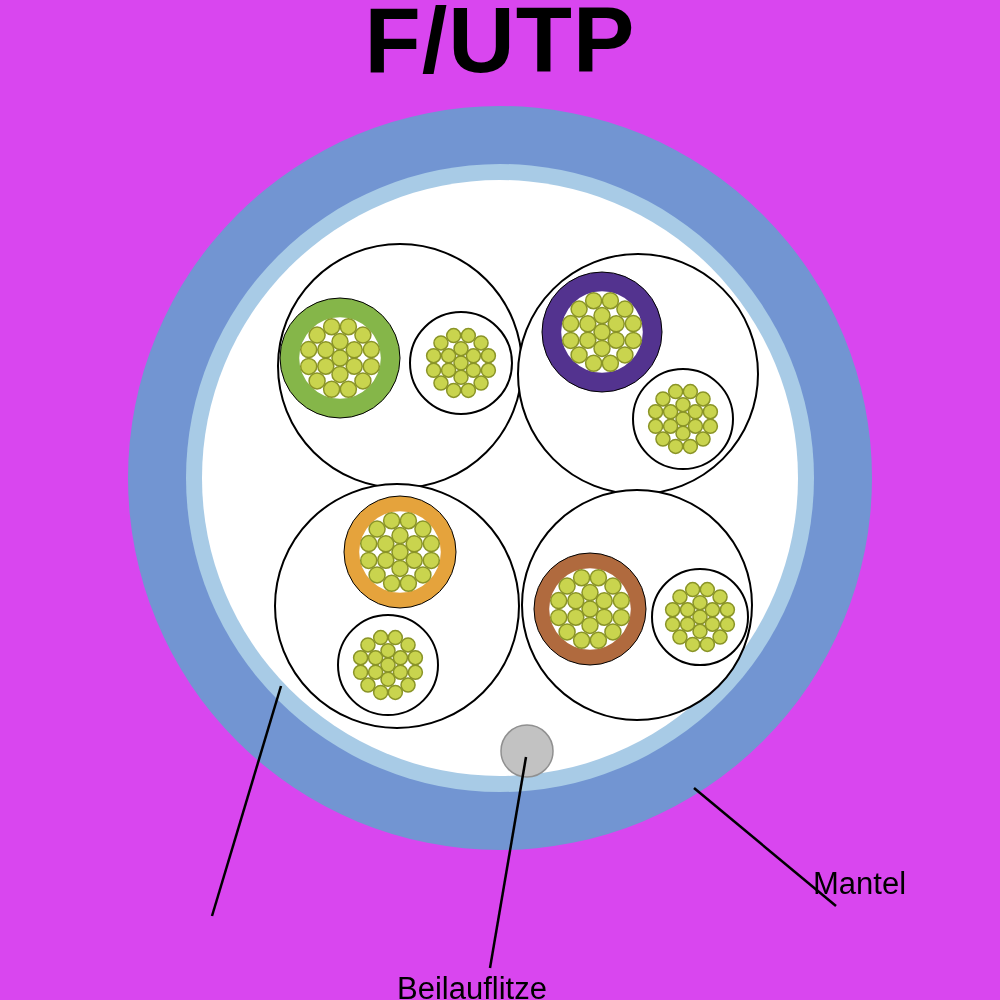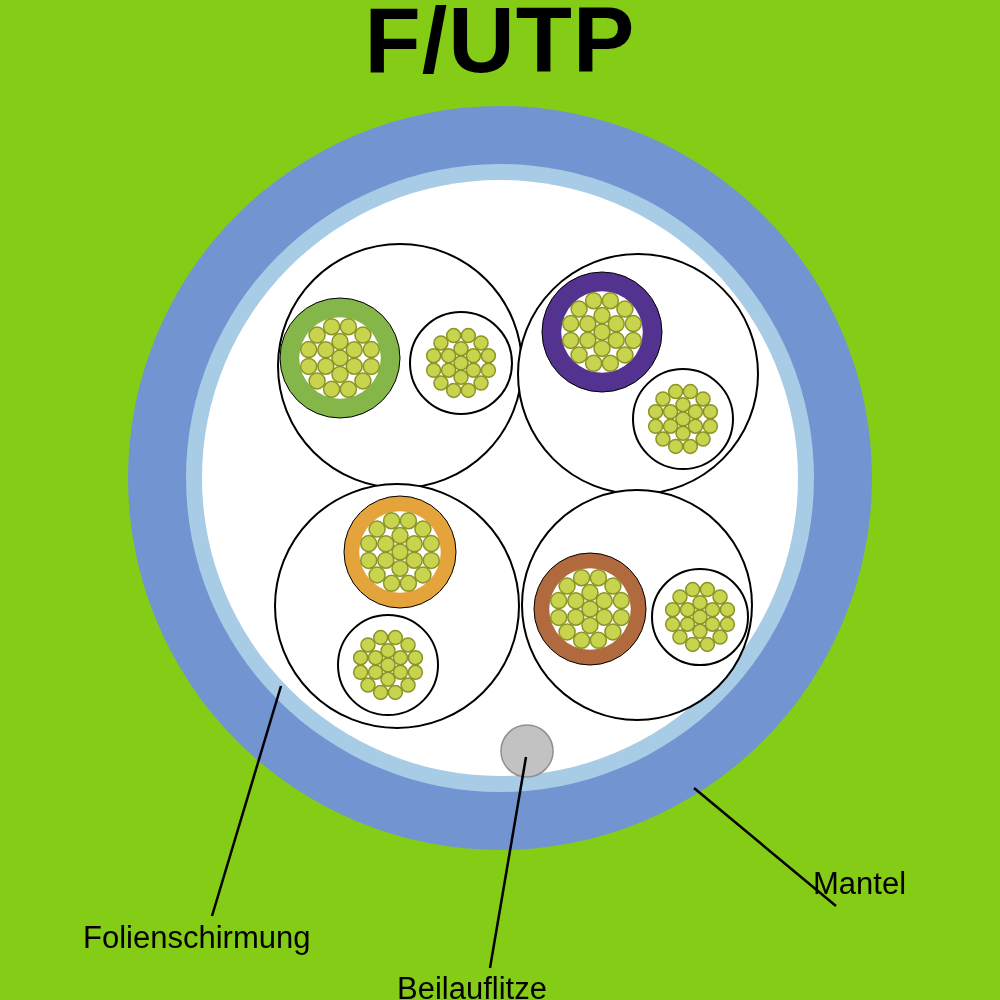--- a/index.html
+++ b/index.html
@@ -1,17 +1,17 @@
 <!DOCTYPE html>
 <html><head>
 <meta charset="utf-8">
 <style>
   html,body{margin:0;padding:0;background:#fff;}
   .canvas{
-    position:relative;width:1000px;height:1000px;background:#84cc16;
+    position:relative;width:1000px;height:1000px;background:#d946ef;
     overflow:hidden;font-family:"Liberation Sans",sans-serif;
   }
   .title{
     position:absolute;top:-12px;left:0;width:100%;text-align:center;
     font-size:92px;font-weight:bold;color:#000;letter-spacing:1px;
   }
   .diagram-svg{position:absolute;left:0;top:0;width:1000px;height:1000px;}
   .label{position:absolute;font-size:31px;color:#000;white-space:nowrap;}
   .label-foil{left:83px;top:920px;}
   .label-drain{left:397px;top:971px;}
@@ -192,16 +192,15 @@
       <circle cx="679.9535227533614" cy="596.9535227533614" r="7" fill="#c9d44e" stroke="#8a9427" stroke-width="1.5"></circle>
       <circle cx="692.6624800713436" cy="589.6160028247049" r="7" fill="#c9d44e" stroke="#8a9427" stroke-width="1.5"></circle>
       <circle cx="707.3375199286564" cy="589.6160028247049" r="7" fill="#c9d44e" stroke="#8a9427" stroke-width="1.5"></circle>
       <circle cx="720.0464772466386" cy="596.9535227533614" r="7" fill="#c9d44e" stroke="#8a9427" stroke-width="1.5"></circle>
       <circle cx="727.3839971752951" cy="609.6624800713436" r="7" fill="#c9d44e" stroke="#8a9427" stroke-width="1.5"></circle>
       <circle cx="527" cy="751" r="26" fill="#c2c2c2" stroke="#909090" stroke-width="1.5"></circle>
       <line x1="212" y1="916" x2="281" y2="686" stroke="#000000" stroke-width="2.5"></line>
       <line x1="490" y1="968" x2="526" y2="757" stroke="#000000" stroke-width="2.5"></line>
       <line x1="836" y1="906" x2="694" y2="788" stroke="#000000" stroke-width="2.5"></line>
     </svg>
-  <div class="label label-foil">Folienschirmung</div>
   <div class="label label-drain">Beilauflitze</div>
   <div class="label label-mantel">Mantel</div>
 </div>
 
 </body></html>

